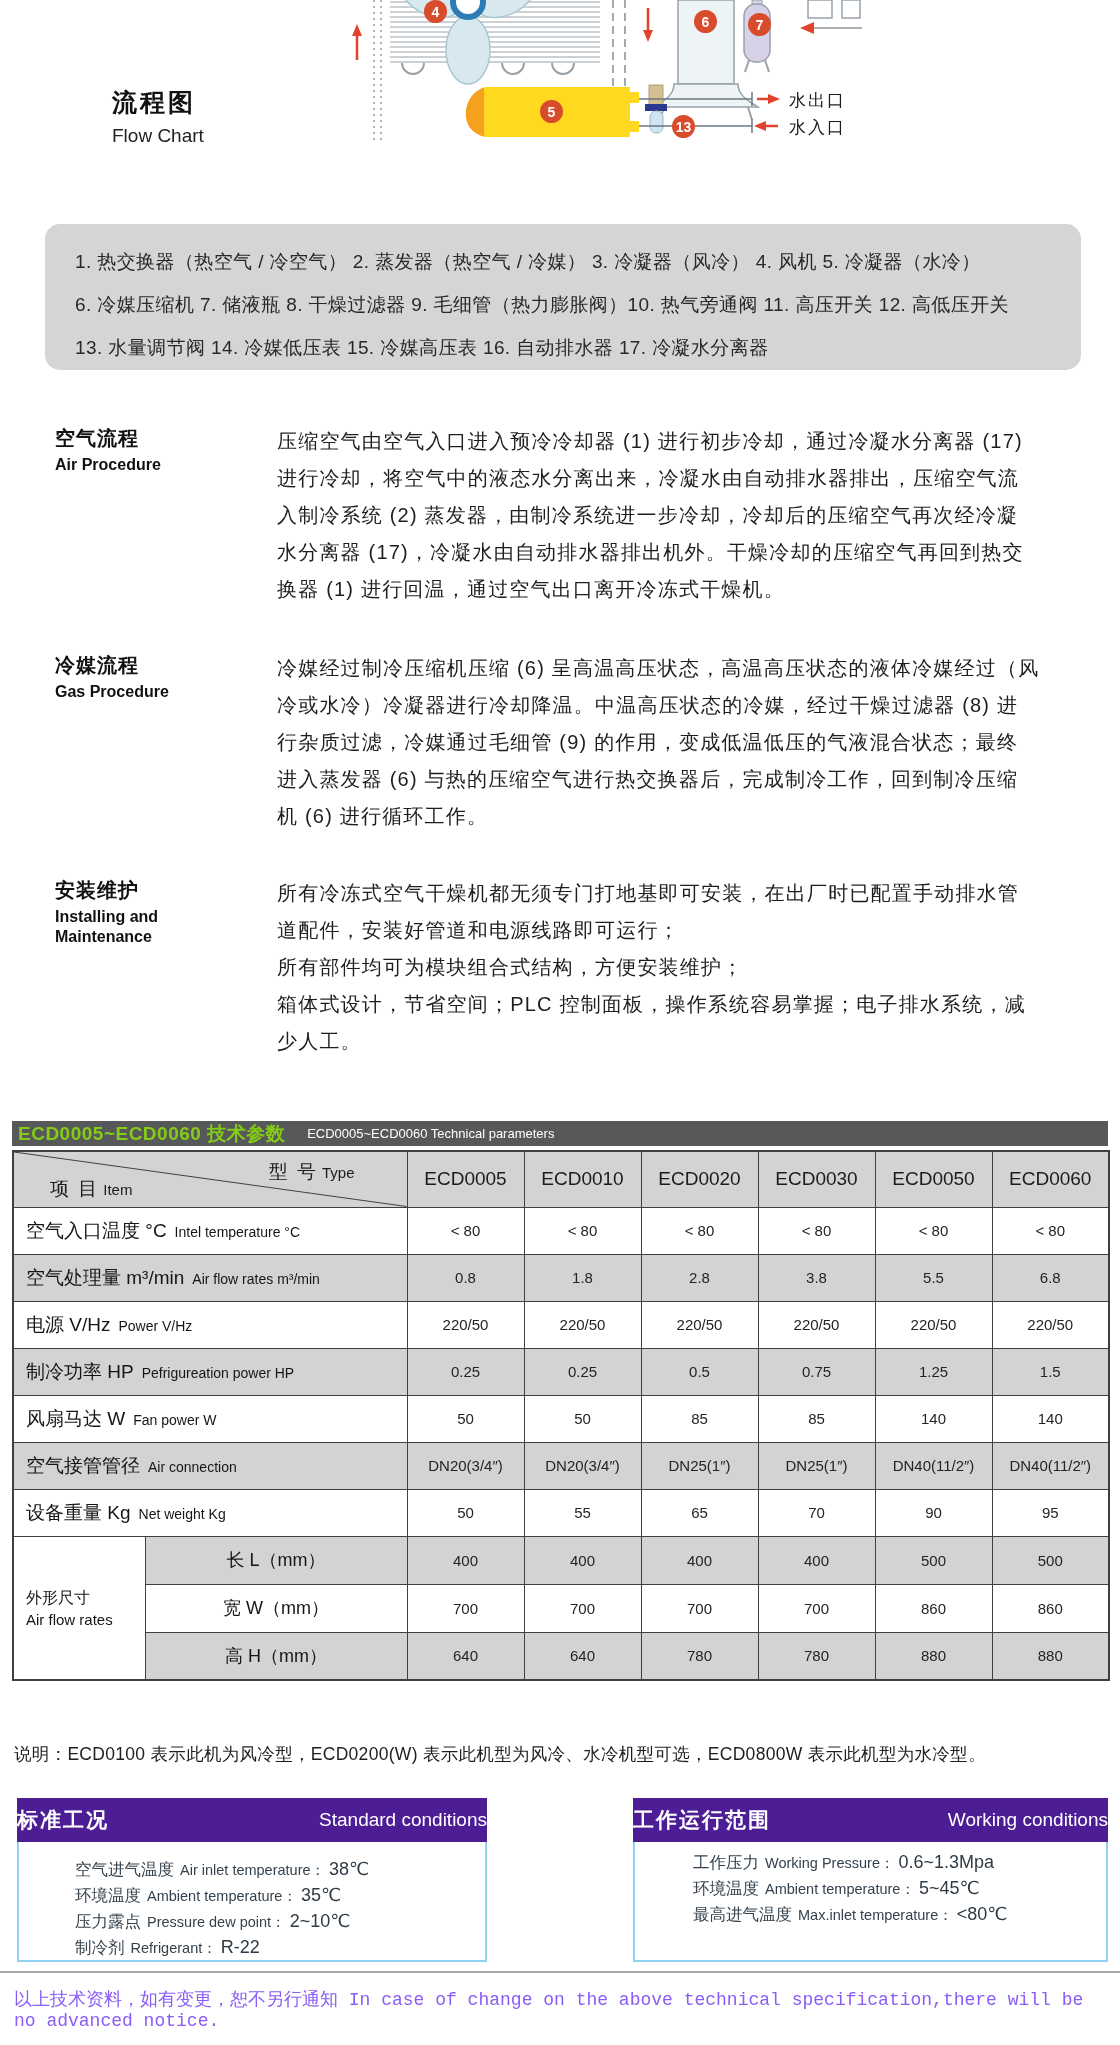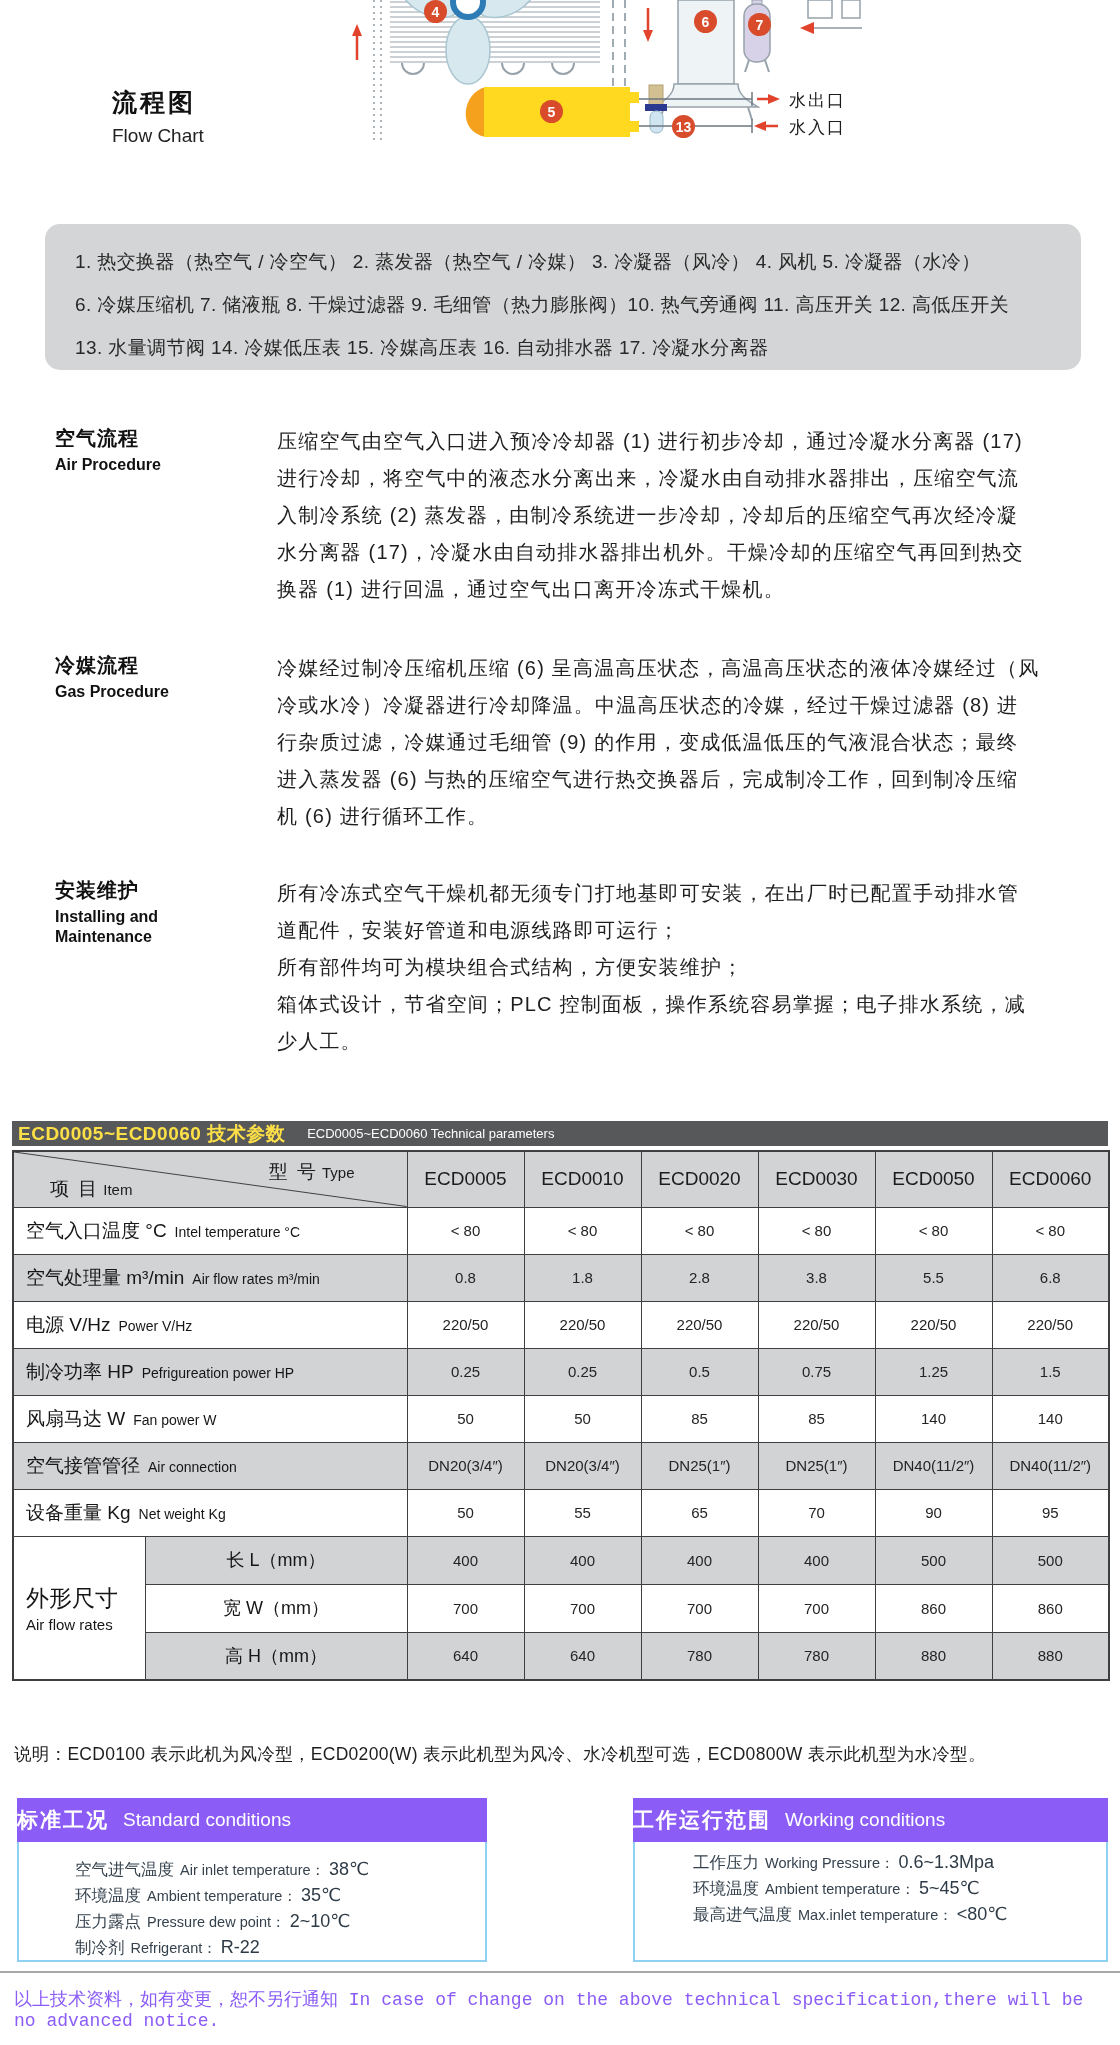--- a/index.html
+++ b/index.html
@@ -25,45 +25,45 @@
   .section{left:0;width:1120px;}
   .sec-label{position:absolute;left:55px;top:2px;width:185px;}
   .sec-label .zh{font-size:20px;font-weight:bold;color:#111;letter-spacing:1px;}
   .sec-label .en{font-size:16px;font-weight:bold;color:#111;margin-top:3px;white-space:pre-line;line-height:20px;}
   .sec-body{position:absolute;left:245px;top:0;width:850px;font-size:20px;line-height:37px;
             letter-spacing:1.2px;white-space:pre-line;color:#1e1e1e;margin-left:32px;}
 
   
   .tbar{left:12px;top:1121px;width:1096px;height:25px;background:#57585a;display:flex;
         align-items:center;padding-left:6px;box-sizing:border-box;}
-  .tbar .t1{color:#fde047;font-size:19px;font-weight:bold;letter-spacing:0.5px;}
+  .tbar .t1{color:#84cc16;font-size:19px;font-weight:bold;letter-spacing:0.5px;}
   .tbar .t2{color:#fff;font-size:13px;margin-left:22px;}
   table.spec{position:absolute;left:12px;top:1150px;width:1096px;border-collapse:collapse;table-layout:fixed;}
   table.spec td{border:1px solid #3f3f41;padding:0;text-align:center;vertical-align:middle;}
   table.spec{border:2px solid #3f3f41;}
   tr.hdr{height:56px;} tr.r{height:47px;} tr.d{height:48px;}
   .g{background:#d1d3d4;}
   .diagcell{position:relative;}
   .typelab{position:absolute;right:52px;top:7px;text-align:left;}
   .itemlab{position:absolute;left:36px;bottom:5px;text-align:left;}
   .typelab .zh,.itemlab .zh{font-size:19px;color:#1c1c1c;letter-spacing:2px;}
   .typelab .en,.itemlab .en{font-size:15px;color:#1c1c1c;margin-left:4px;}
   .mod{font-size:19px;color:#1c1c1c;}
   .lblcell{text-align:left !important;padding-left:12px !important;}
   .zh1{font-size:19px;color:#161616;}
   .en1{font-size:14px;color:#161616;margin-left:8px;}
   .val{font-size:15px;color:#242424;}
-  .dimlab .zh{font-size:23px;color:#161616;display:block;}
+  .dimlab .zh{font-size:16px;color:#161616;display:block;}
   .dimlab .en{font-size:15px;color:#161616;display:block;margin-top:2px;}
   .sublab{font-size:18px;color:#161616;}
 
   
   .note{left:14px;top:1742px;width:1100px;font-size:17.5px;color:#1e1e1e;letter-spacing:0.3px;}
   .condbox{top:1798px;}
-  .condbox .chead{height:44px;background:#8b5cf6;display:flex;align-items:center;justify-content:flex-start;}
+  .condbox .chead{height:44px;background:#4c1d95;display:flex;align-items:center;justify-content:space-between;}
   .condbox .chead .zh{color:#fff;font-size:21px;font-weight:bold;letter-spacing:2px;}
   .condbox .chead .en{color:#fff;font-size:19px;margin-left:14px;}
   .condbox .cbody{background:#fff;border:2px solid #8ed1f0;border-top:none;box-sizing:border-box;
                   height:120px;padding-top:15px;}
   .cline{line-height:25px;white-space:nowrap;}
   .czh{font-size:16.5px;color:#35424e;margin-right:6px;}
   .cen{font-size:14.5px;color:#35424e;}
   .cval{font-size:18px;color:#2e3b46;margin-left:4px;}
   .sepline{left:0;top:1971px;width:1120px;height:2px;background:#a8a8a8;}
   .footer{left:14px;top:1987px;width:1100px;font-size:18px;color:#8b5cf6;font-family:Liberation Mono, monospace;}

